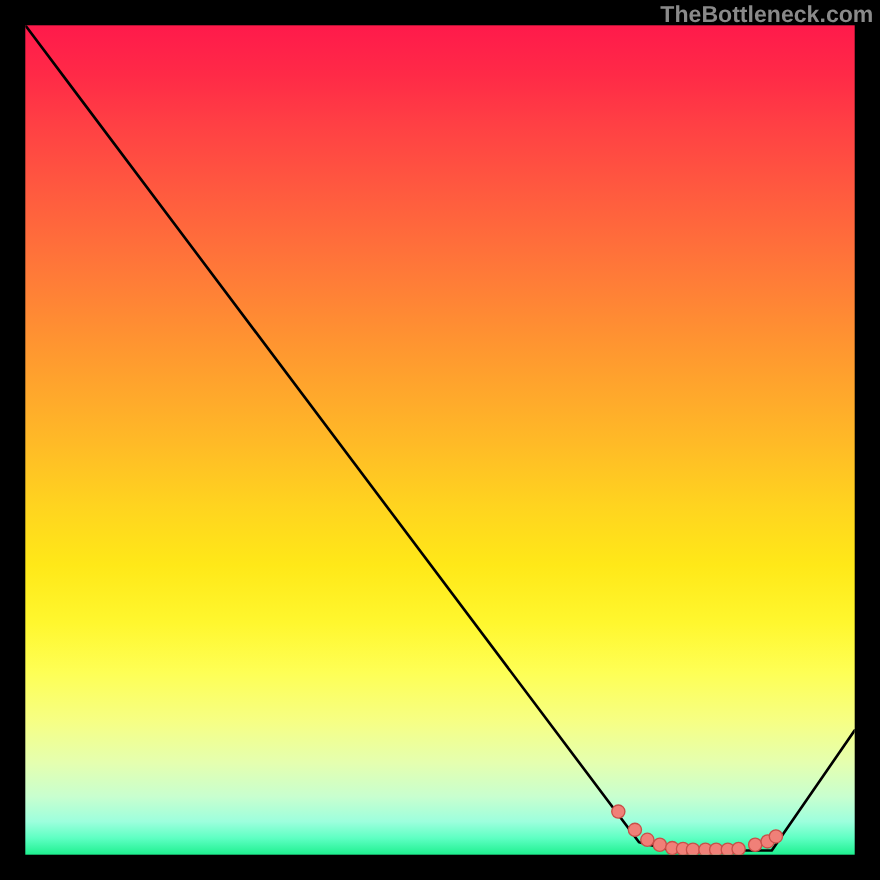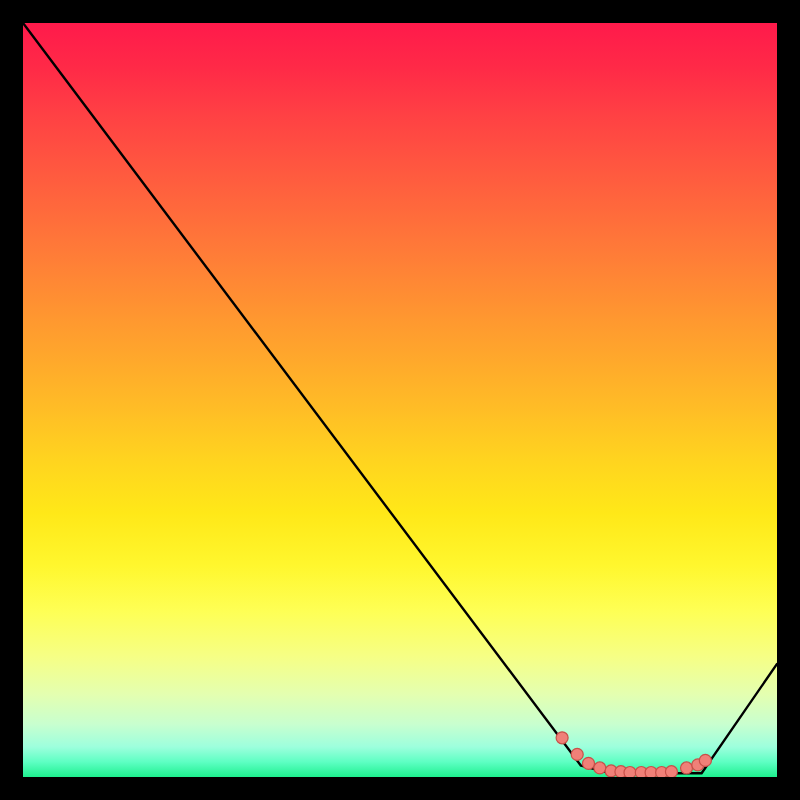--- a/index.html
+++ b/index.html
@@ -77,13 +77,14 @@
           <circle cx="618.28" cy="749.48" r="6" fill="#f08078" stroke="#c94f49" stroke-width="1.2"></circle>
           <circle cx="628.08" cy="749.48" r="6" fill="#f08078" stroke="#c94f49" stroke-width="1.2"></circle>
           <circle cx="638.64" cy="749.48" r="6" fill="#f08078" stroke="#c94f49" stroke-width="1.2"></circle>
           <circle cx="648.44" cy="748.72" r="6" fill="#f08078" stroke="#c94f49" stroke-width="1.2"></circle>
           <circle cx="663.52" cy="744.95" r="6" fill="#f08078" stroke="#c94f49" stroke-width="1.2"></circle>
           <circle cx="674.83" cy="741.94" r="6" fill="#f08078" stroke="#c94f49" stroke-width="1.2"></circle>
           <circle cx="682.37" cy="737.41" r="6" fill="#f08078" stroke="#c94f49" stroke-width="1.2"></circle>
         </g>
     </svg>
   </div>
+  <div class="watermark">TheBottleneck.com</div>
 </div>
 
 </body></html>

